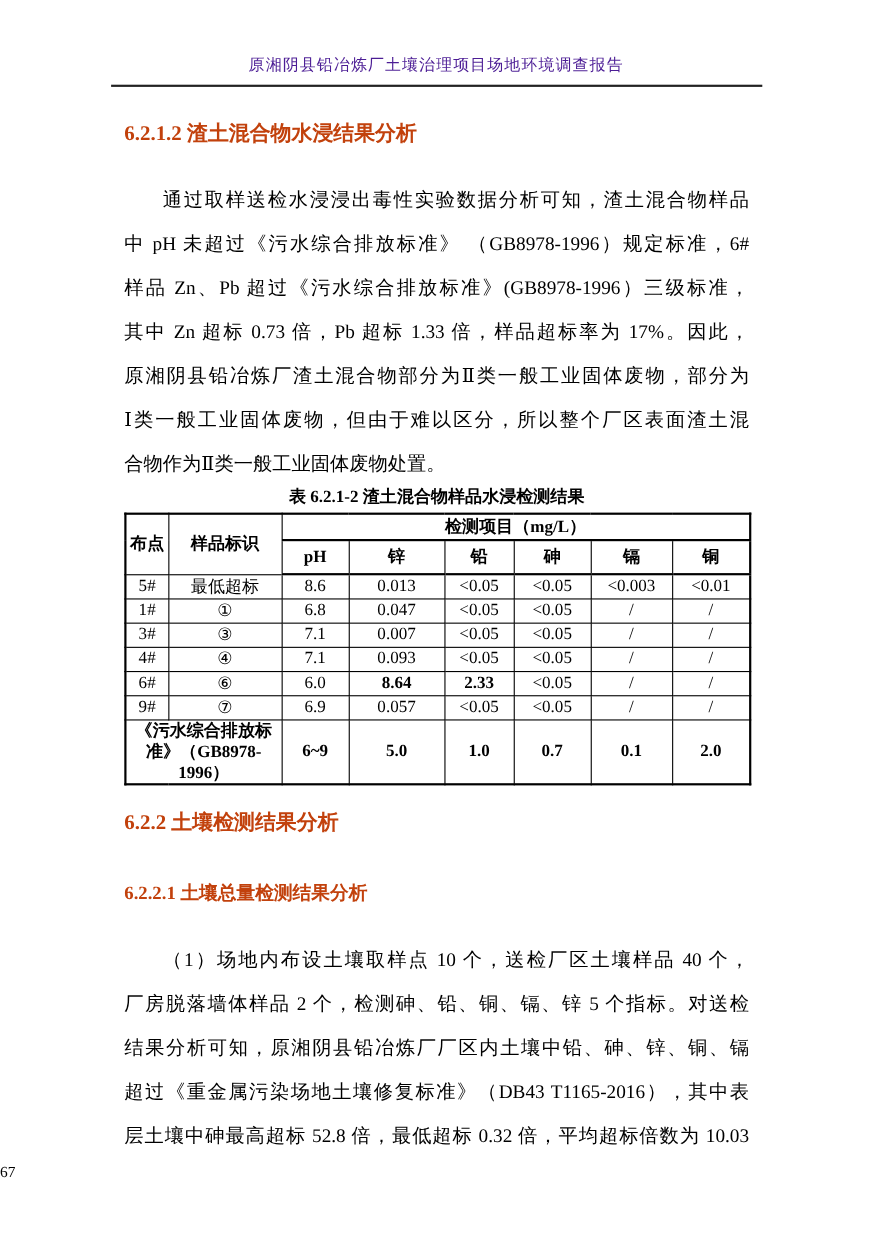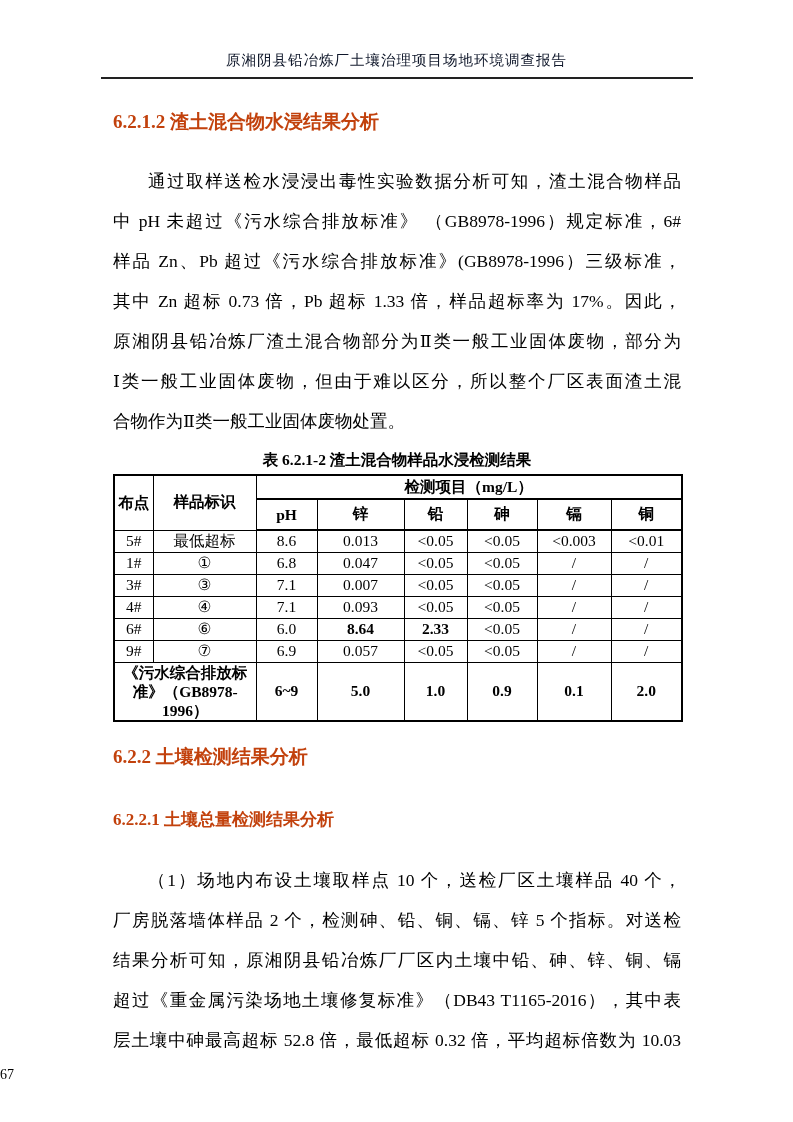--- a/index.html
+++ b/index.html
@@ -8,21 +8,21 @@
     background: #ffffff; color: #000;
     font-family: "Liberation Serif", "DejaVu Serif", serif;
     overflow: hidden;
   }
   .doc-header {
     padding-top: 50px;
     text-align: center;
     font-size: 14.5px;
     line-height: 20px;
     letter-spacing: 1px;
-    color: #0f172a;
+    color: #4c1d95;
   }
   .header-rule {
     width: 592px; height: 0;
     margin: 7px auto 0;
     border: 0; border-top: 2px solid #222;
   }
   .content { width: 568px; margin-left: 113px; }
 
   .sec { font-weight: bold; color: #c2410c; }
   h1.sec { font-size: 19px; line-height: 26px; margin: 30px 0 0 0; }
@@ -33,21 +33,21 @@
   .para2 { margin-top: 28px; font-size: 17.5px; }
   .tline {
     line-height: 40px;
     text-align: justify;
     text-align-last: justify;
   }
   .tline.indent { text-indent: 2em; }
   .tline.endleft { text-align-last: left; }
 
   .tbl-caption {
-    margin-top: 8px;
+    margin-top: 0;
     text-align: center;
     font-weight: bold;
     font-size: 15.5px;
     line-height: 22px;
   }
   table.results {
     margin-top: 3px;
     width: 568px;
     border-collapse: collapse;
     table-layout: fixed;
@@ -185,21 +185,21 @@
         <td>&lt;0.05</td>
         <td>&lt;0.05</td>
         <td>/</td>
         <td>/</td>
       </tr>
       <tr class="stdrow">
         <th colspan="2" class="std-label">《污水综合排放标准》（GB8978-1996）</th>
         <td>6~9</td>
         <td>5.0</td>
         <td>1.0</td>
-        <td>0.9</td>
+        <td>0.7</td>
         <td>0.1</td>
         <td>2.0</td>
       </tr>
     </tbody>
   </table>
 
   <h2 class="sec">6.2.2 土壤检测结果分析</h2>
 
   <h3 class="sec">6.2.2.1 土壤总量检测结果分析</h3>
 

